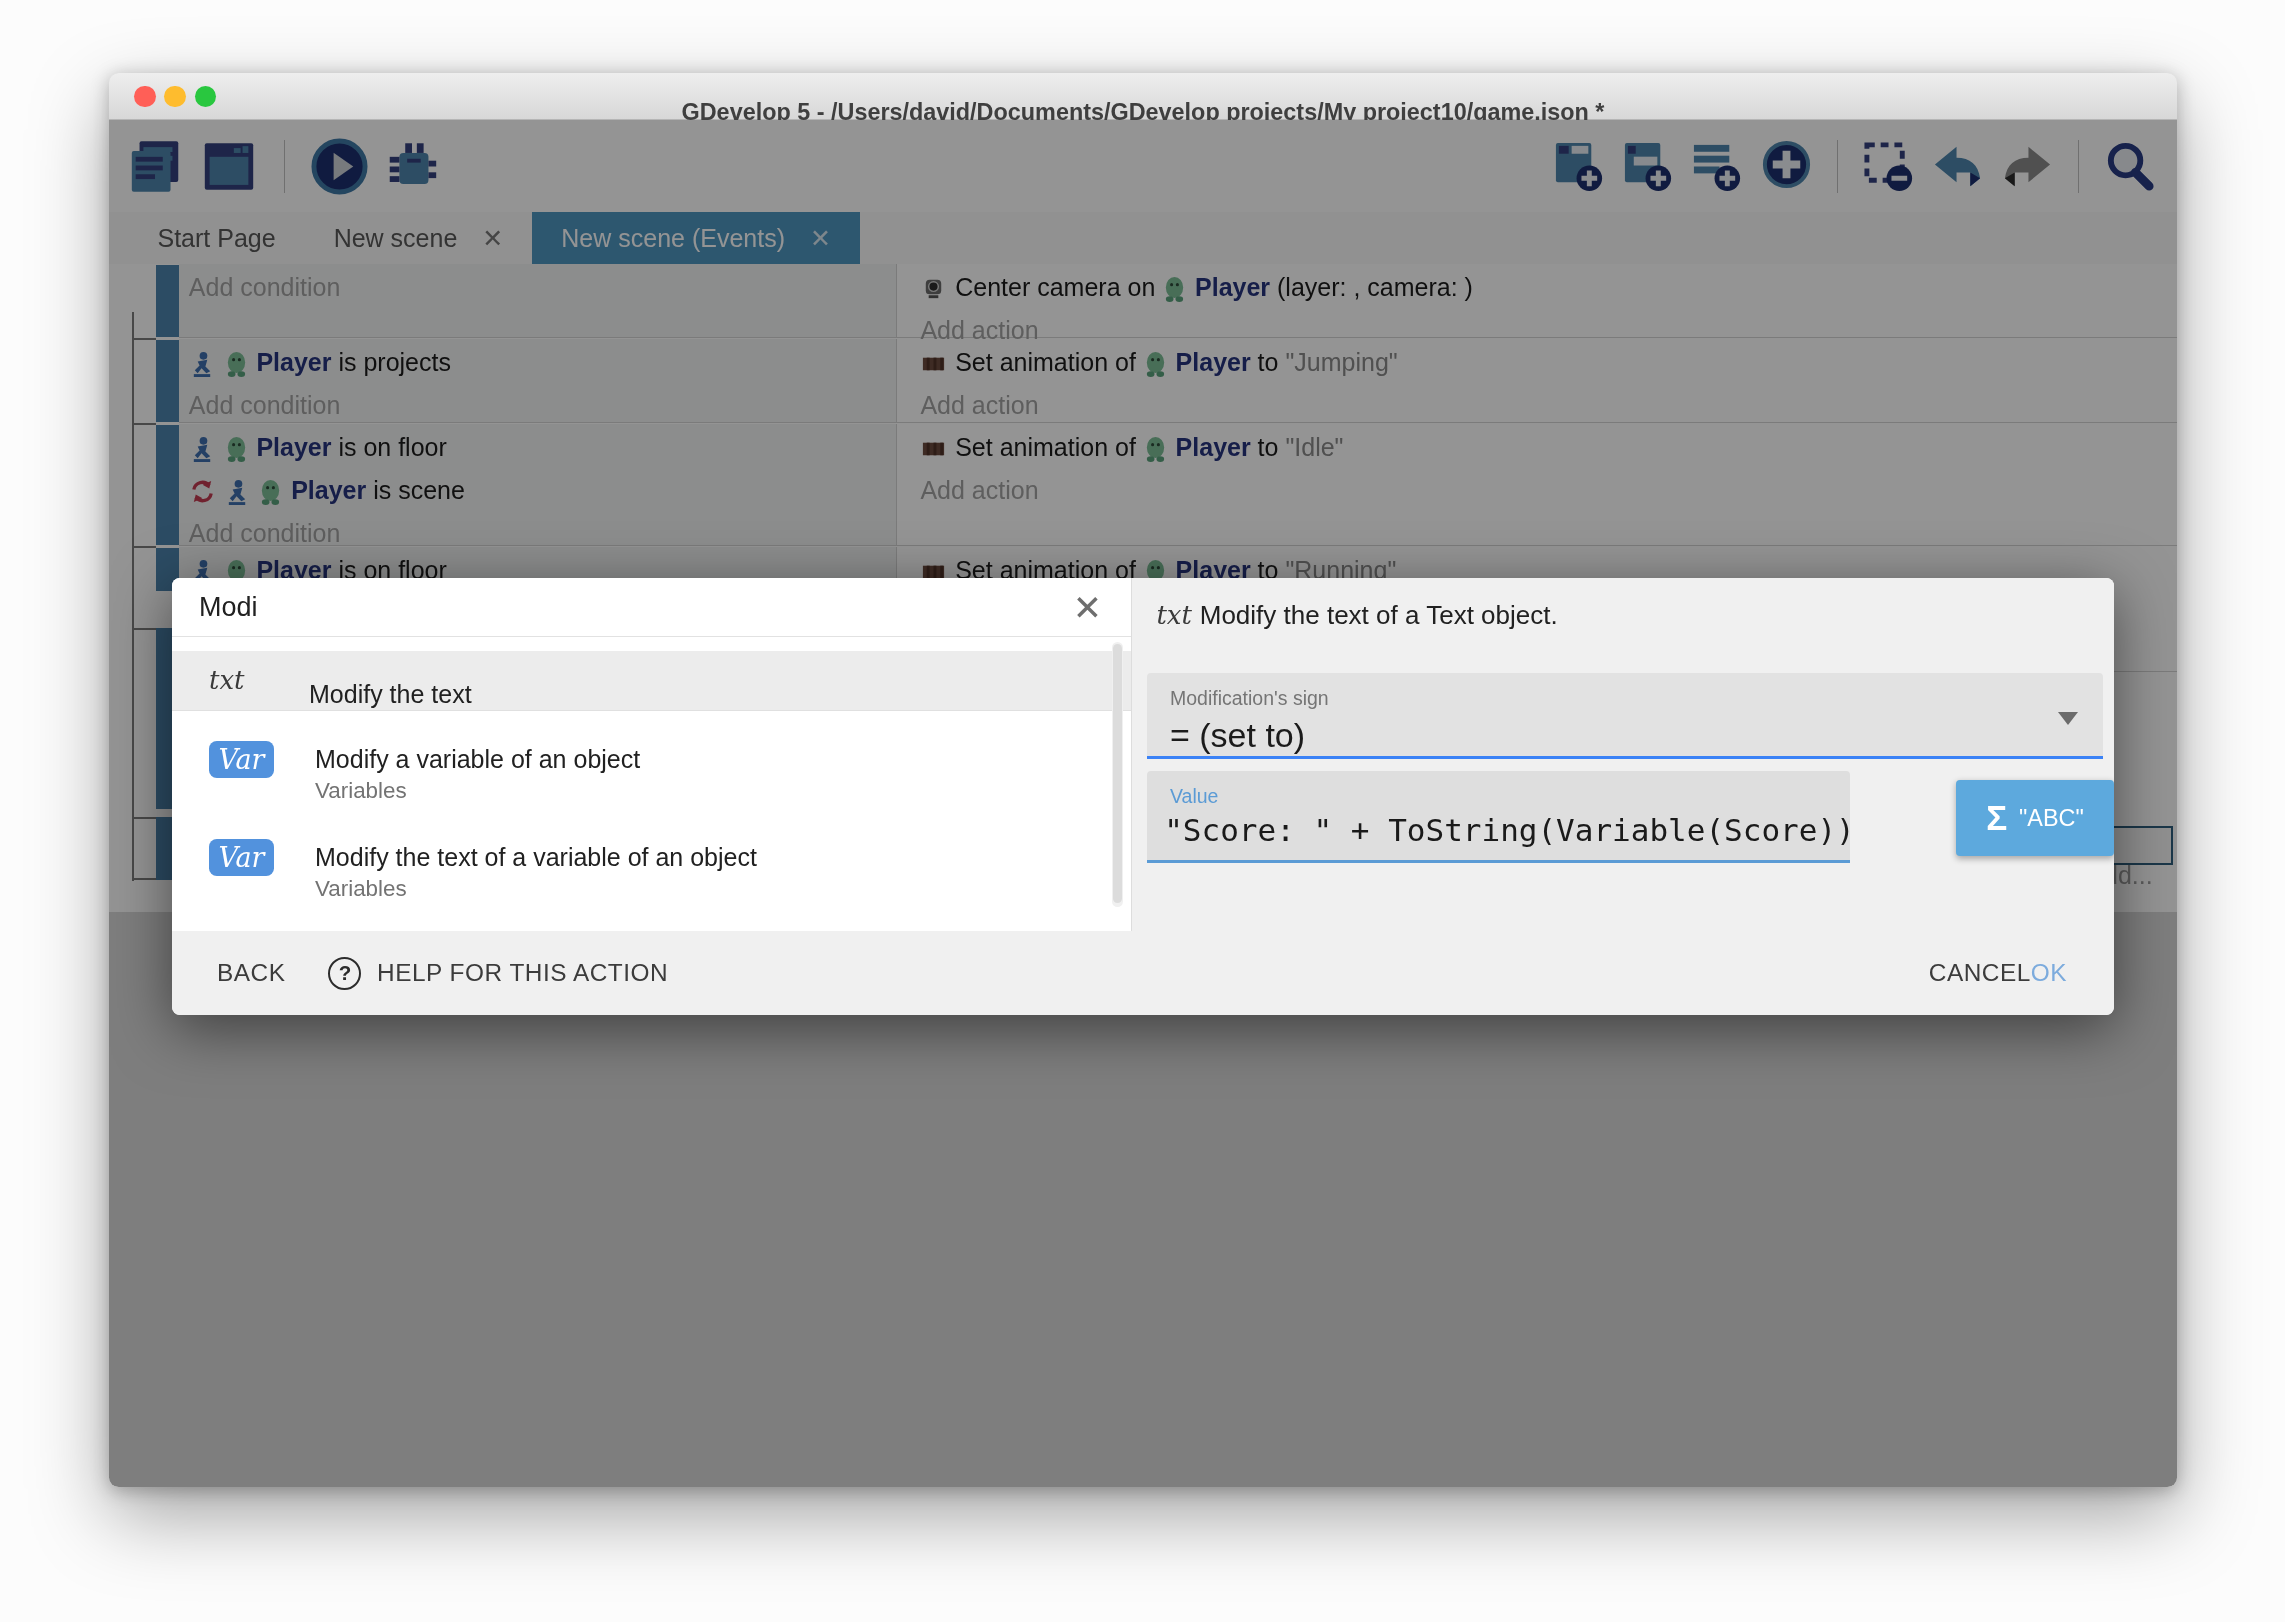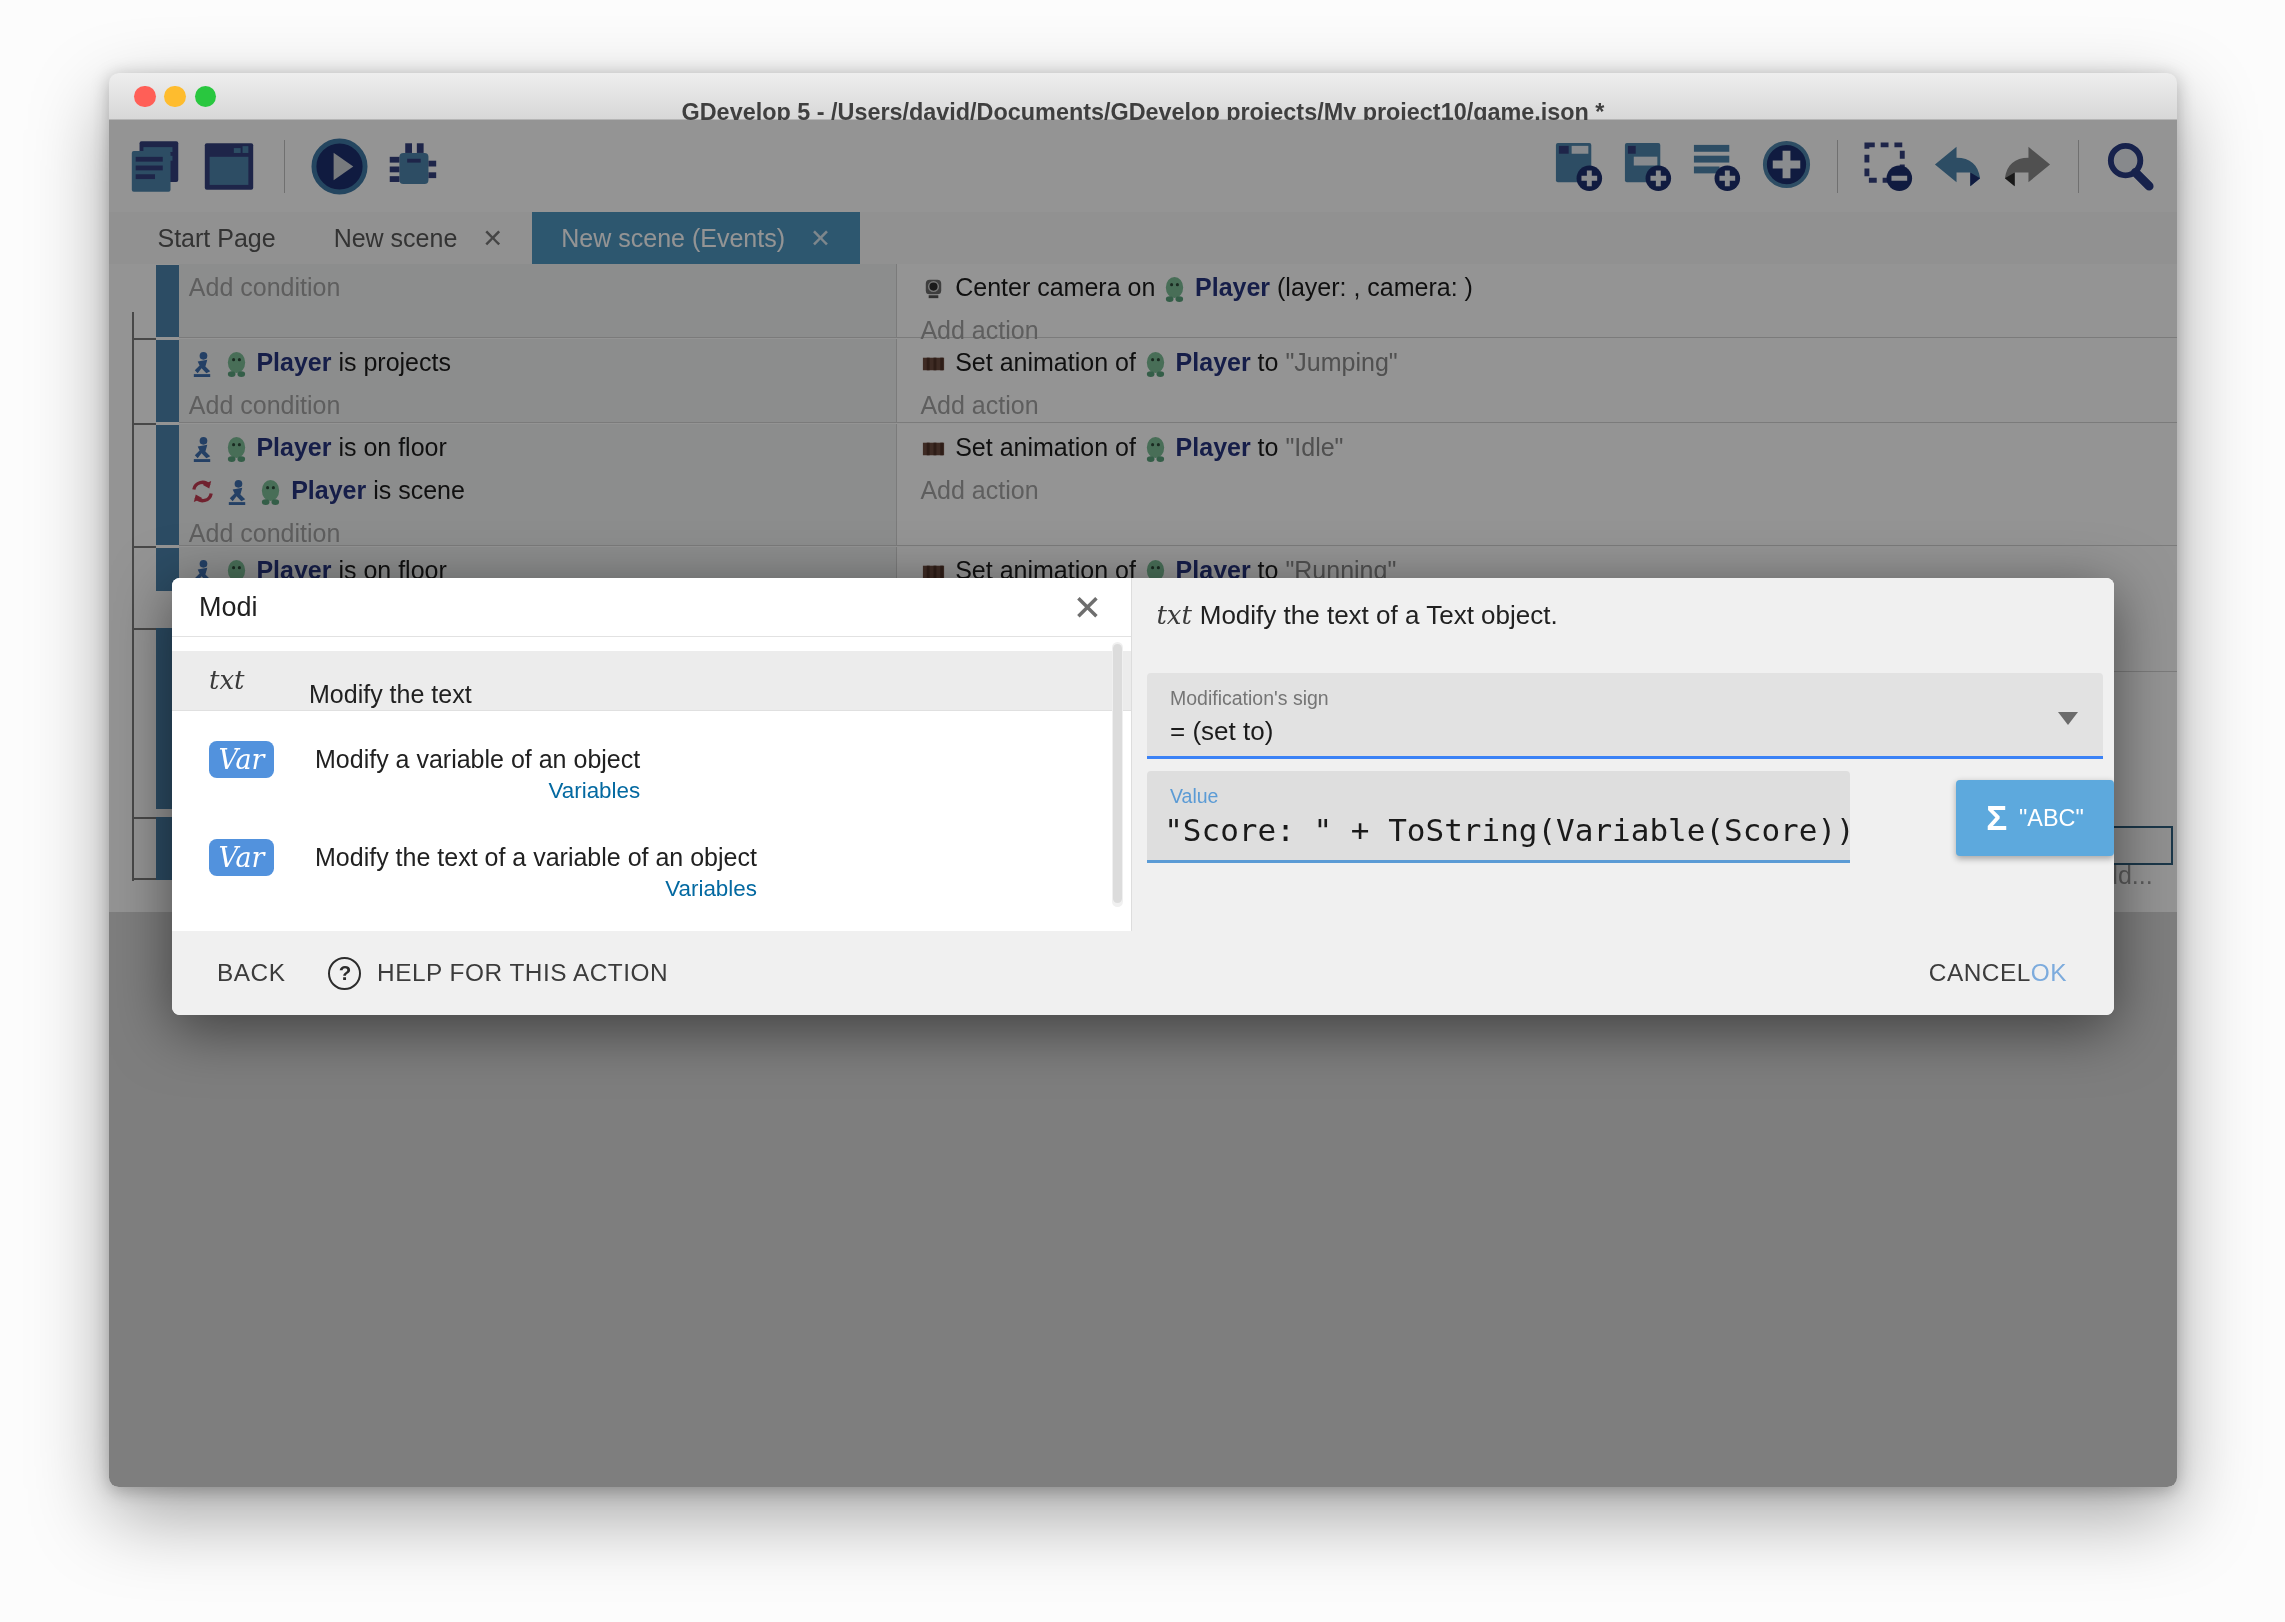--- a/index.html
+++ b/index.html
@@ -66,34 +66,34 @@
     font-family:"Liberation Sans",sans-serif;background:transparent;}
   .dlg-close{font-size:35px;color:#6e6e6e;line-height:1;cursor:pointer;}
   .result-list{position:absolute;left:0;top:59px;right:0;bottom:0;background:#fff;padding-top:13.7px;}
   .scrollbar{position:absolute;right:7.8px;top:64px;width:11.7px;height:265px;background:#f0f0f0;border-radius:5.9px;}
   .scroll-thumb{position:absolute;left:1px;top:2px;width:9.8px;height:259px;background:#dcdcdc;border-radius:4.9px;}
   .result{display:flex;align-items:center;padding-left:37px;}
   .result.single{height:60px;background:#ececec;border-bottom:1px solid #e0e0e0;}
   .result.double{height:98px;}
   .r-texts{margin-left:41px;margin-top:29px;}
   .r-title{font-size:25px;color:#212121;line-height:33px;}
-  .r-sub{font-size:22.4px;color:#0369a1;line-height:29px;text-align:right;}
+  .r-sub{font-size:22.4px;color:#737373;line-height:29px;}
   .txt-glyph{font-family:"DejaVu Serif",serif;font-style:italic;font-size:26px;color:#3a3a3a;
     width:59px;display:inline-block;}
   .var-badge{width:65px;height:37px;border-radius:7.8px;background:var(--var_badge);color:#fff;
     display:flex;align-items:center;justify-content:center;
     font-family:"DejaVu Serif",serif;font-style:italic;font-size:27px;flex:none;}
   .dlg-right{position:absolute;left:959px;top:0;width:983px;height:353px;background:#f0f0f0;
     border-left:1px solid #ddd;}
   .detail-header{position:absolute;left:24.4px;top:21.5px;display:flex;align-items:center;}
   .detail-header .h-text{font-size:26px;color:#212121;margin-left:7.8px;}
   .field{position:absolute;background:#e2e2e2;border-radius:3.9px 3.9px 0 0;}
   .field-select{left:14.6px;top:95px;width:956px;height:86px;border-bottom:3px solid #3b82f6;}
   .f-label{position:absolute;left:23.4px;top:13.7px;font-size:19.5px;color:#757575;}
-  .f-value{position:absolute;left:23.4px;top:43px;font-size:26px;color:#1b1b1b;}
+  .f-value{position:absolute;left:23.4px;top:43px;font-size:34px;color:#1b1b1b;}
   .dd-arrow{position:absolute;right:25px;top:39px;width:0;height:0;
     border-left:10.7px solid transparent;border-right:10.7px solid transparent;border-top:13.7px solid #6b6b6b;}
   .field-value{left:14.6px;top:193px;width:703px;height:92px;background:#dedede;border-bottom:3.9px solid var(--accent_blue);}
   .field-value .f-label{color:var(--accent_blue);}
   .f-expr{position:absolute;left:17.6px;top:41px;font-size:31px;color:#1a1a1a;
     font-family:"DejaVu Sans Mono",monospace;white-space:pre;}
   .expr-btn{position:absolute;left:824px;top:202px;width:158px;height:76px;background:var(--button_blue);
     border-radius:3.9px;box-shadow:0 2.9px 6.8px rgba(0,0,0,.3);display:flex;align-items:center;
     justify-content:center;gap:11.7px;color:#fff;cursor:pointer;}
   .expr-sigma{font-size:35px;font-weight:bold;}

